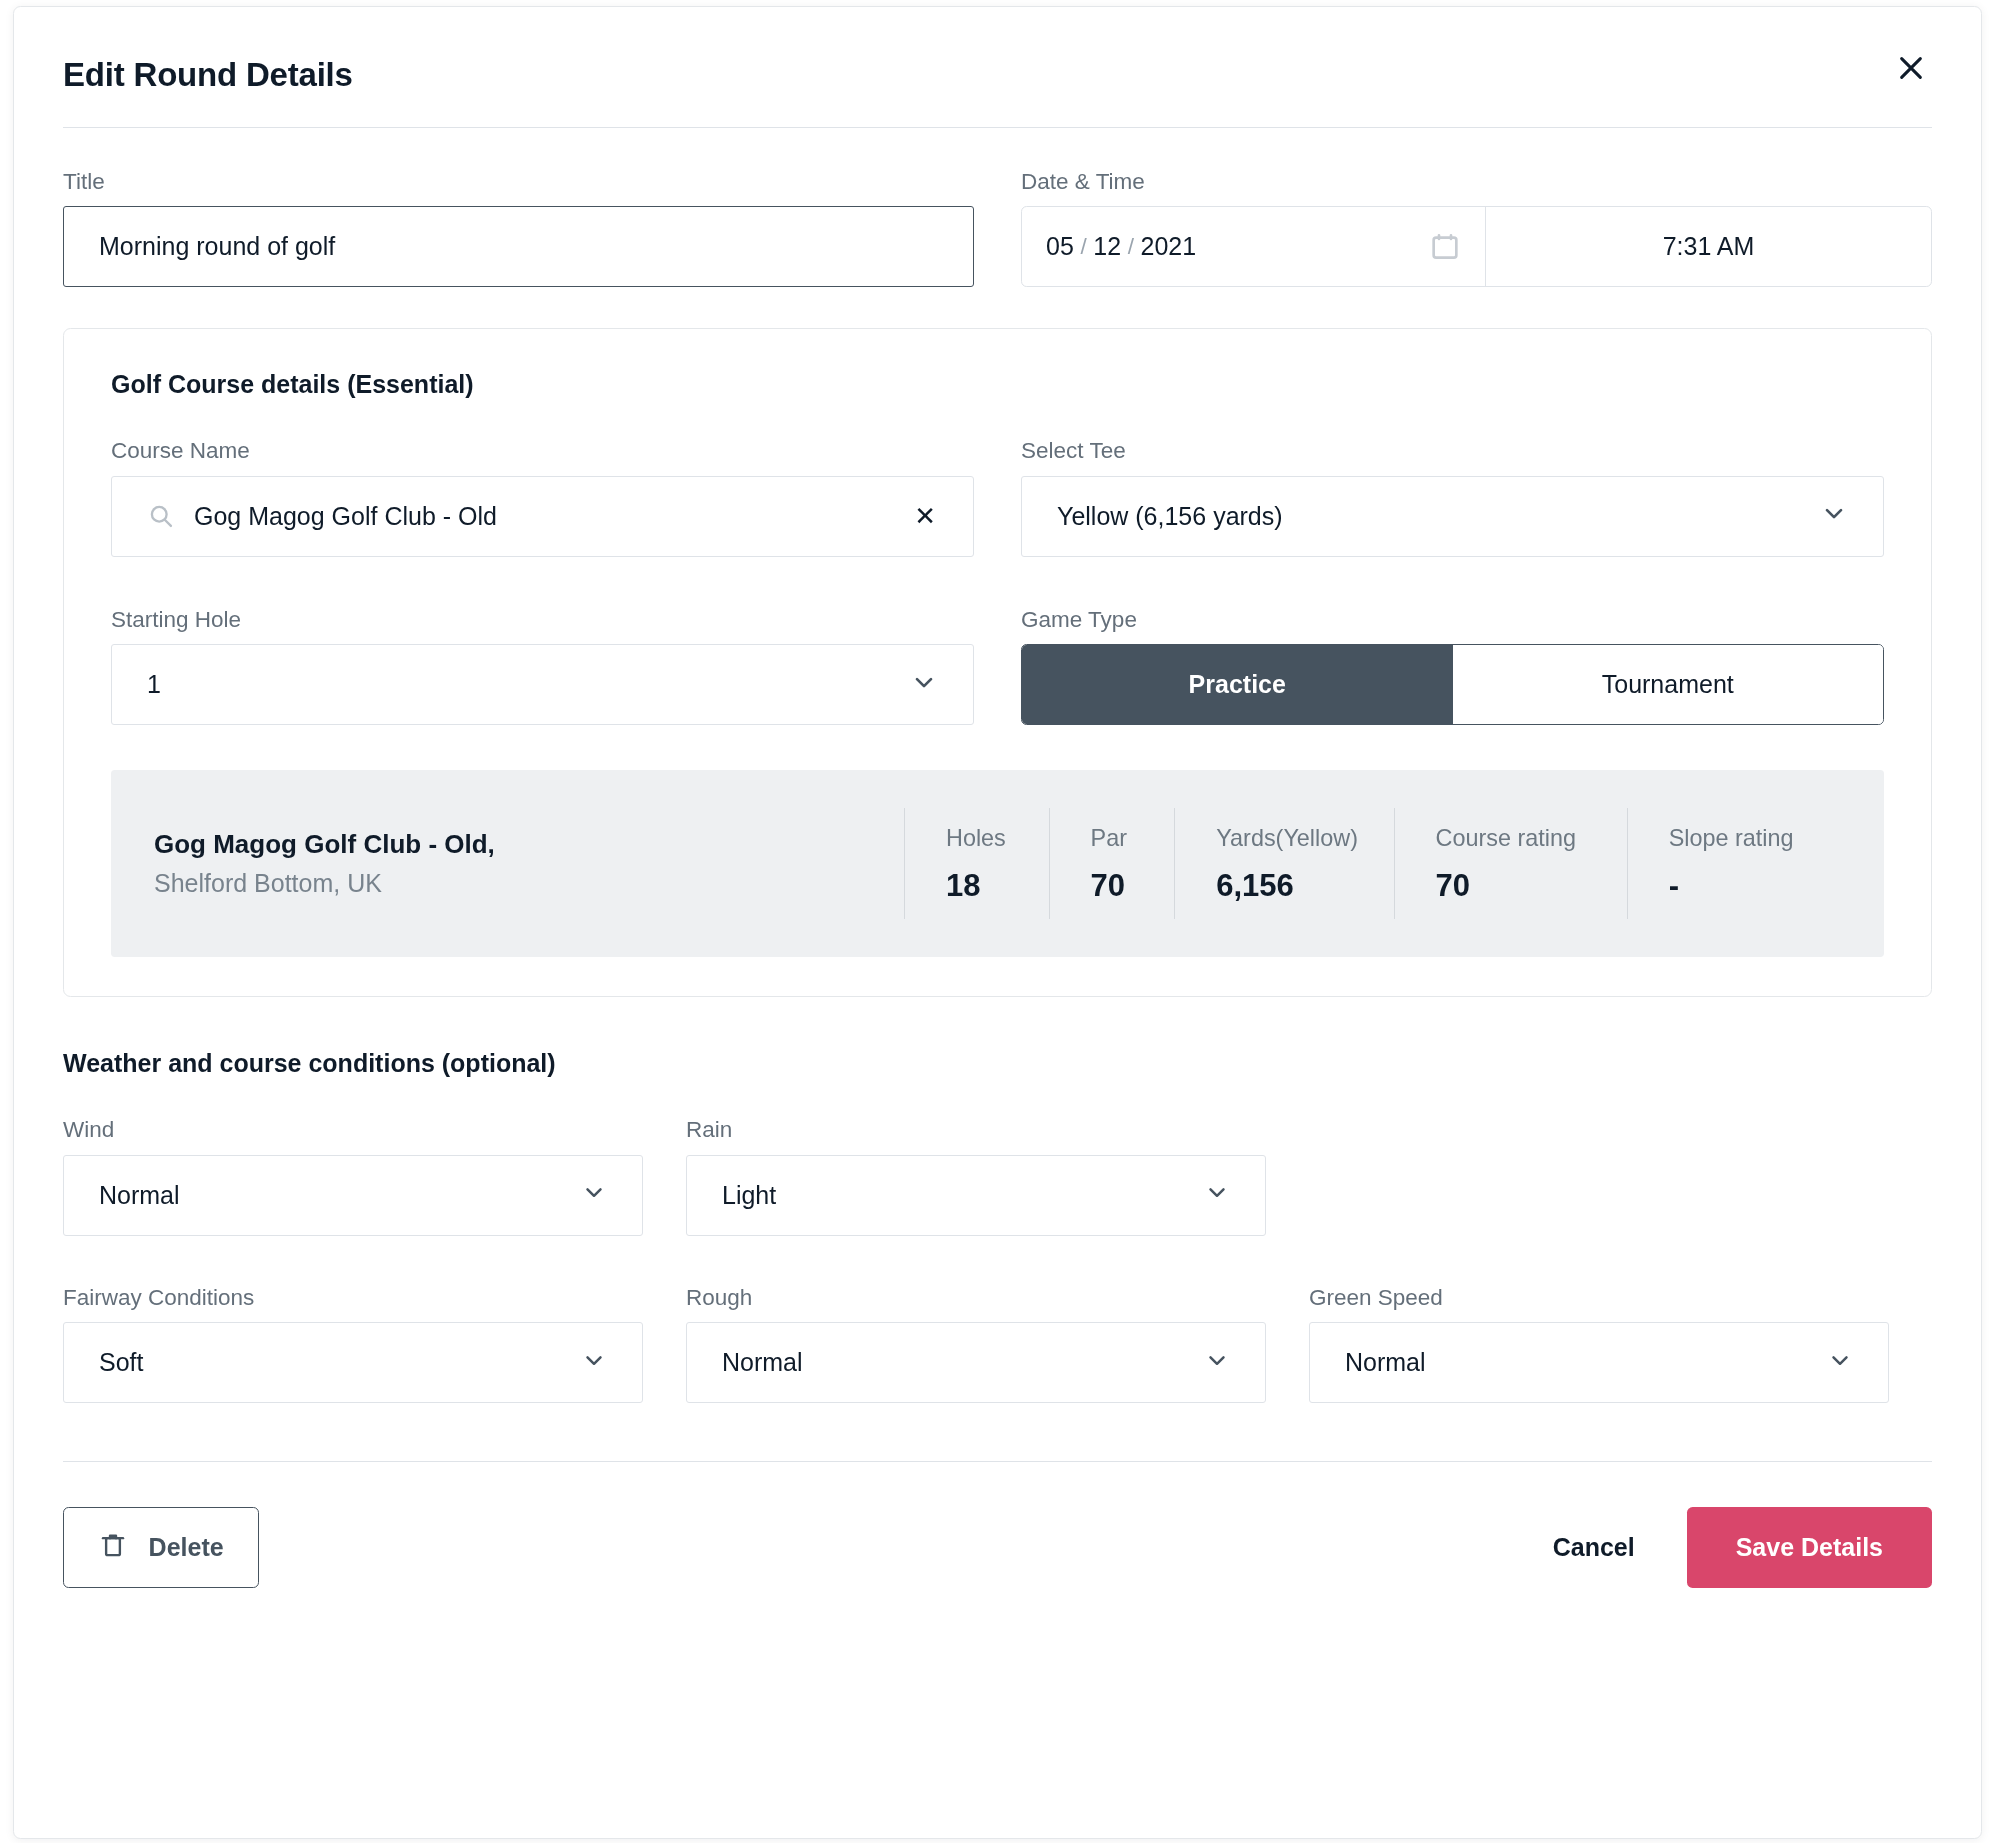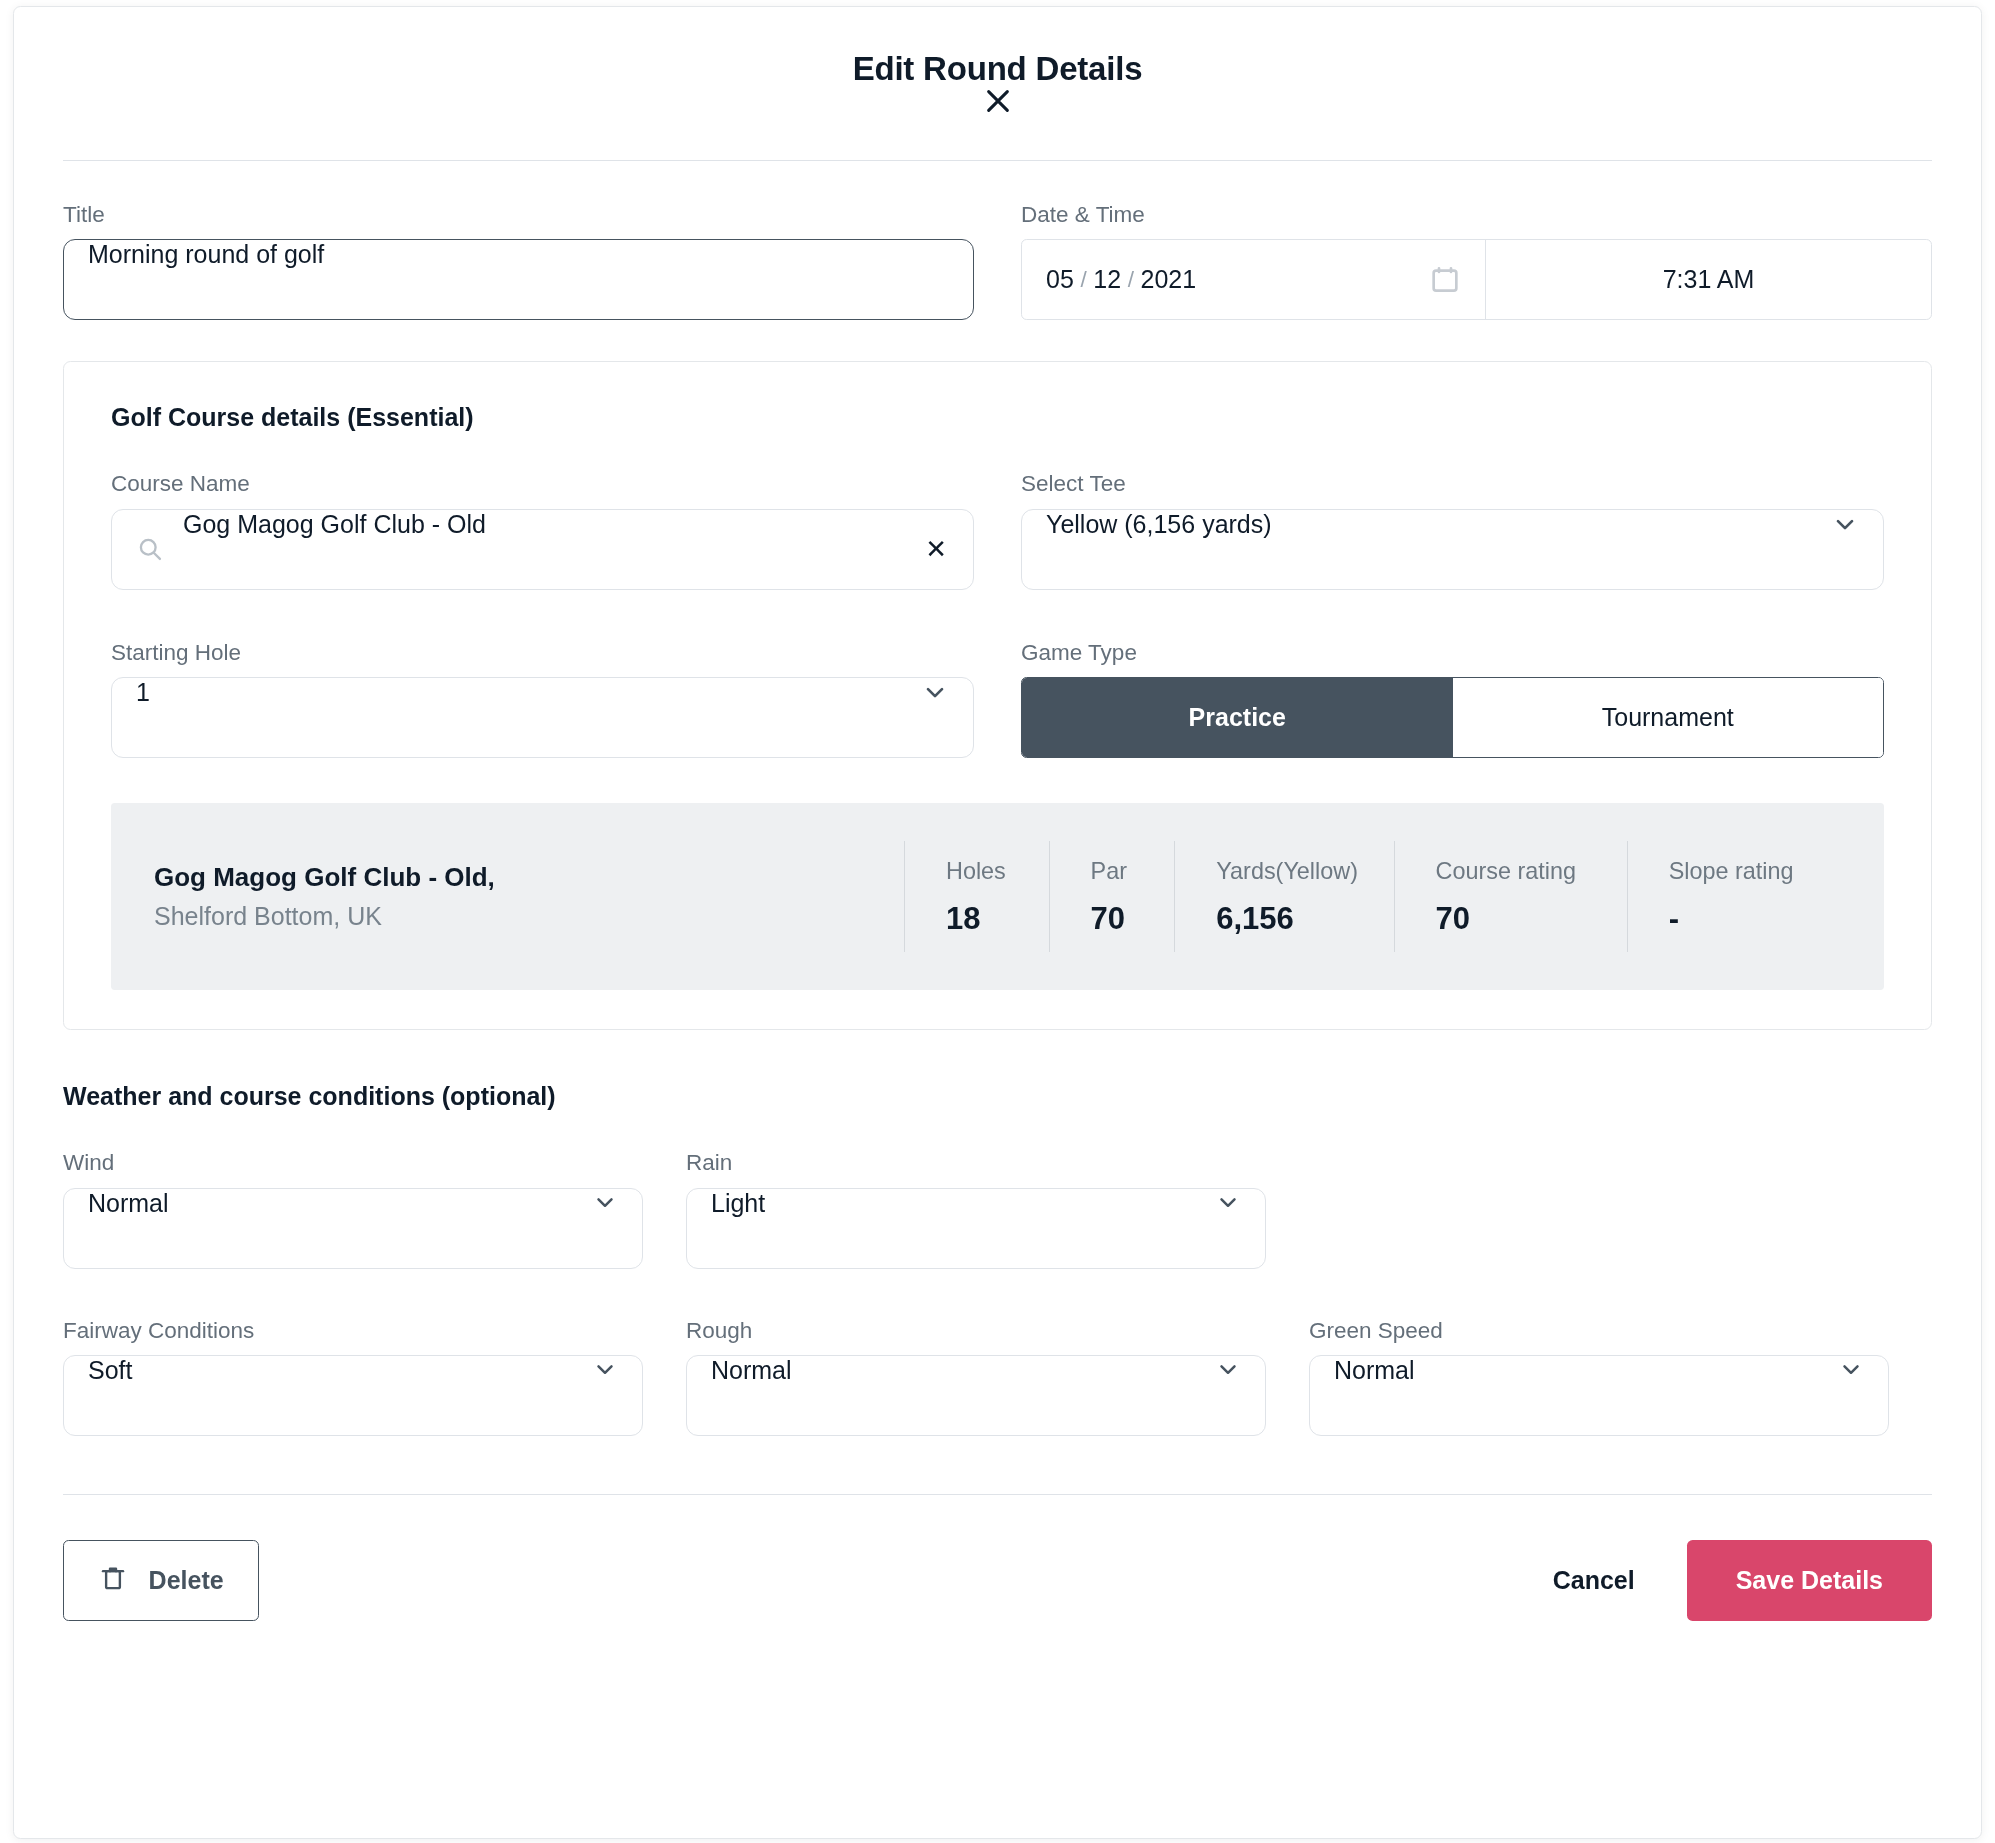--- a/index.html
+++ b/index.html
@@ -29,45 +29,44 @@
     width:1969px;height:1833px;
     background:#ffffff;
     border:0.9px solid #e4e7ea;
     border-radius:7.5px;
     box-shadow:0 1.9px 9.4px rgba(16,24,40,.06);
     padding:0 49px;
   }
 
   
   .hdr{
-    display:flex;align-items:center;justify-content:space-between;
+    display:flex;align-items:flex-end;justify-content:space-between;
     padding-top:45px;
-    flex-direction:column;
   }
   .hdr-title{
     font-size:33px;font-weight:700;letter-spacing:-0.2px;color:var(--ink);
     line-height:1;
   }
   .close-btn{
     width:43px;height:43px;display:flex;align-items:center;justify-content:center;
     background:none;border:none;cursor:pointer;padding:0;margin-top:-3.7px;
   }
   .hdr-rule{
     height:0.9px;background:#dfe3e8;margin-top:36px;
   }
 
   
   .lbl{
     font-size:22.5px;color:var(--label);font-weight:400;
     margin-bottom:13px;display:block;line-height:1;
   }
   .field{
-    height:81px;border:0.9px solid var(--border);border-radius:12px;
-    background:#fff;display:flex;
-    padding:0 24px;font-size:25px;color:var(--ink);
+    height:81px;border:0.9px solid var(--border);border-radius:3px;
+    background:#fff;display:flex;align-items:center;
+    padding:0 35px;font-size:25px;color:var(--ink);
     position:relative;
   }
   .field.focused{border:1.9px solid var(--border-dark);}
   .chev{
     margin-left:auto;display:block;
   }
 
   
   .row-top{
     display:flex;gap:0;margin-top:43px;

